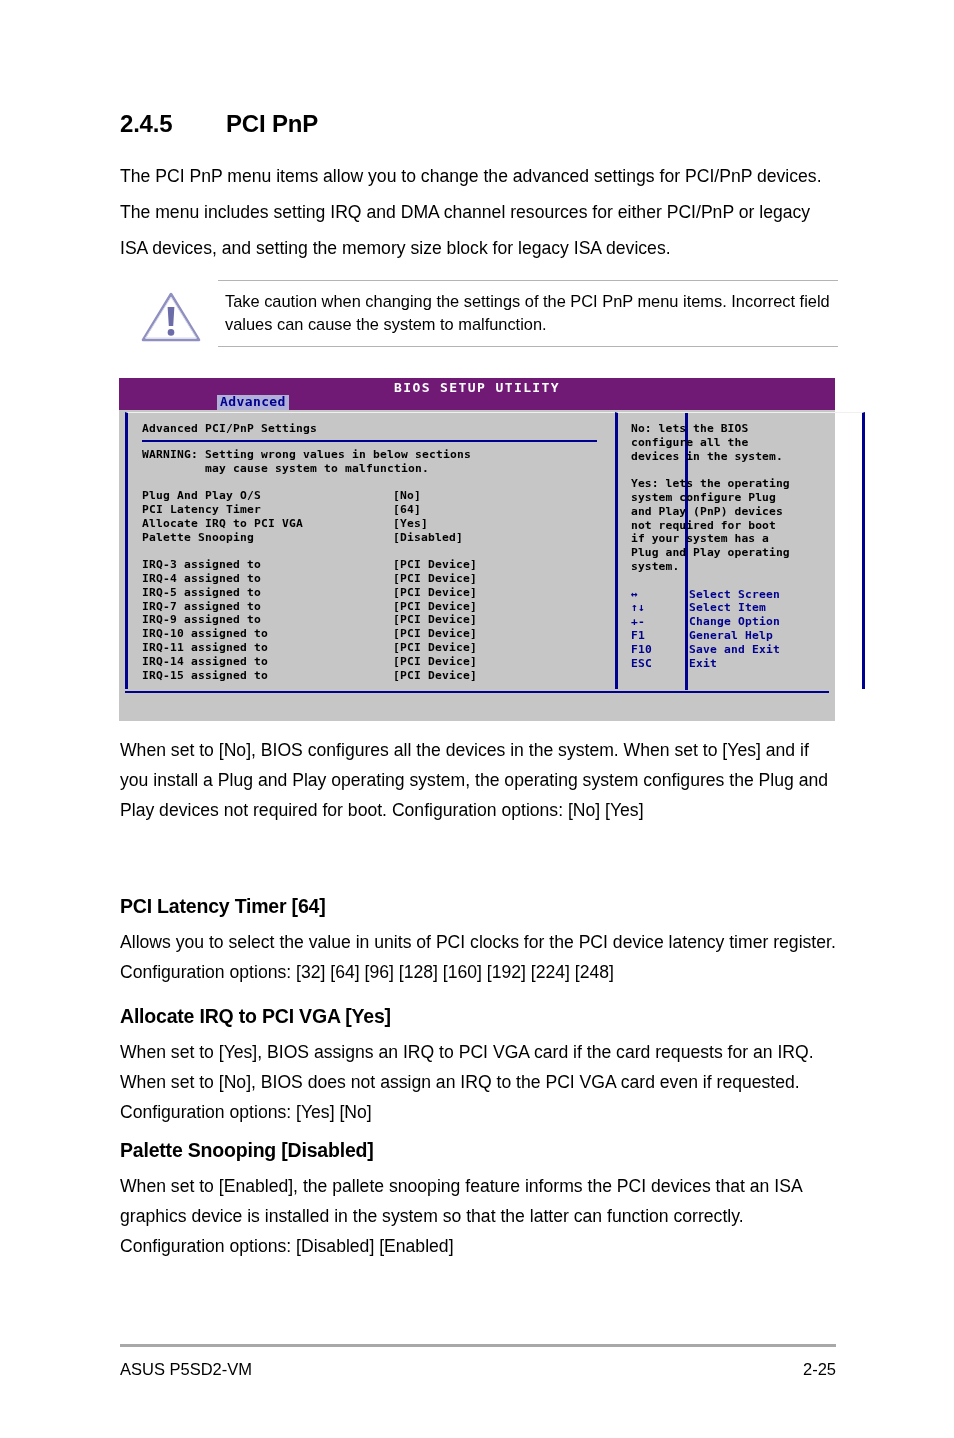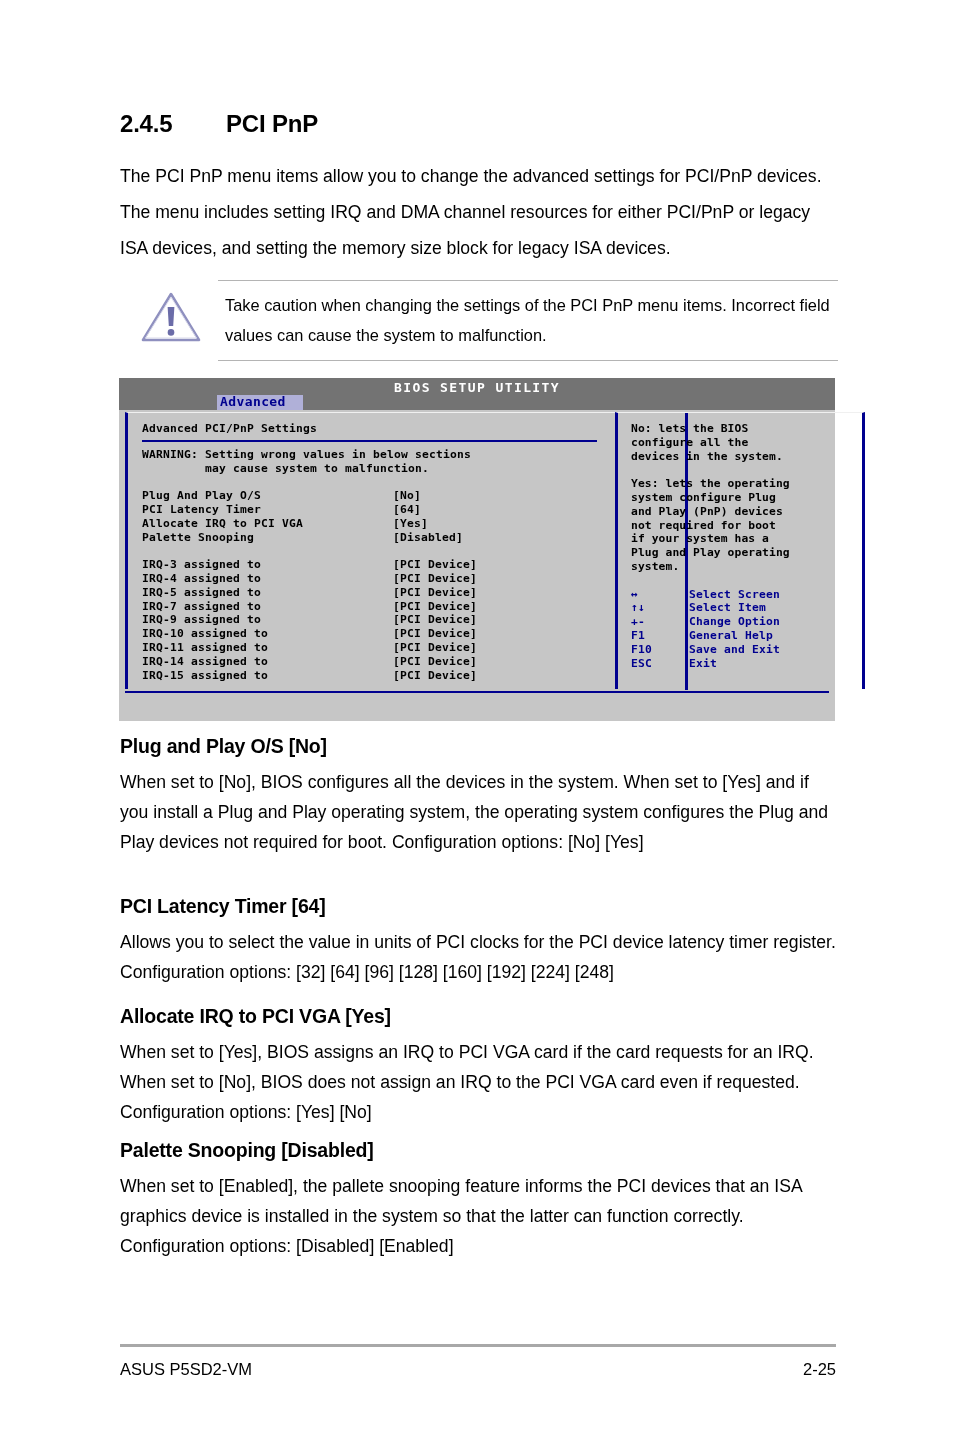--- a/index.html
+++ b/index.html
@@ -66,21 +66,21 @@
   .note-body {
     position: absolute;
     left: 78px;
     top: 0px;
     width: 620px;
     border-top: 1px solid #b4b4b4;
     border-bottom: 1px solid #b4b4b4;
     padding: 9px 0 10px 7px;
     box-sizing: border-box;
     font-size: 16.4px;
-    line-height: 30px;
+    line-height: 23px;
   }
 
   
   .bios {
     position: absolute;
     left: 119px;
     top: 378px;
     width: 716px;
     height: 343px;
     background: #c6c6c6;
@@ -88,41 +88,41 @@
     font-size: 11.3px;
     line-height: 13.8px;
     color: #000000;
     box-sizing: border-box;
   }
   .bios-topbar {
     position: absolute;
     left: 0; top: 0;
     width: 716px;
     height: 32px;
-    background: #737373;
+    background: #701a75;
   }
   .bios-title {
     position: absolute;
     left: 0; top: 3px;
     width: 716px;
     text-align: center;
     color: #ffffff;
     font-weight: bold;
     font-size: 13px;
     letter-spacing: 1.4px;
   }
   .bios-tab {
     position: absolute;
     left: 98px;
     top: 17px;
     background: #b0b0d8;
     color: #00008f;
     font-weight: bold;
     font-size: 13px;
-    padding: 0px 17px 1px 3px;
+    padding: 0px 3px 1px 3px;
     letter-spacing: 0.4px;
   }
 
   .bios-main {
     position: absolute;
     left: 0;
     top: 32px;
     width: 716px;
     height: 283px;
     background: #c6c6c6;
@@ -391,21 +391,20 @@
             </div>
           </div>
       </div>
 
     </div>
 
     <div class="bios-bottomline"></div>
   </div>
 
   <div class="sub" style="top:735px;">
-    <div class="sub-h">Plug and Play O/S [No]</div>
     <div class="sub-p">When set to [No], BIOS configures all the devices in the system. When set to [Yes] and if you install a Plug and Play operating system, the operating system configures the Plug and Play devices not required for boot.
 Configuration options: [No] [Yes]</div>
   </div>
 
   <div class="sub" style="top:895px;">
     <div class="sub-h">PCI Latency Timer [64]</div>
     <div class="sub-p">Allows you to select the value in units of PCI clocks for the PCI device latency timer register. Configuration options: [32] [64] [96] [128] [160] [192] [224] [248]</div>
   </div>
 
   <div class="sub" style="top:1005px;">

